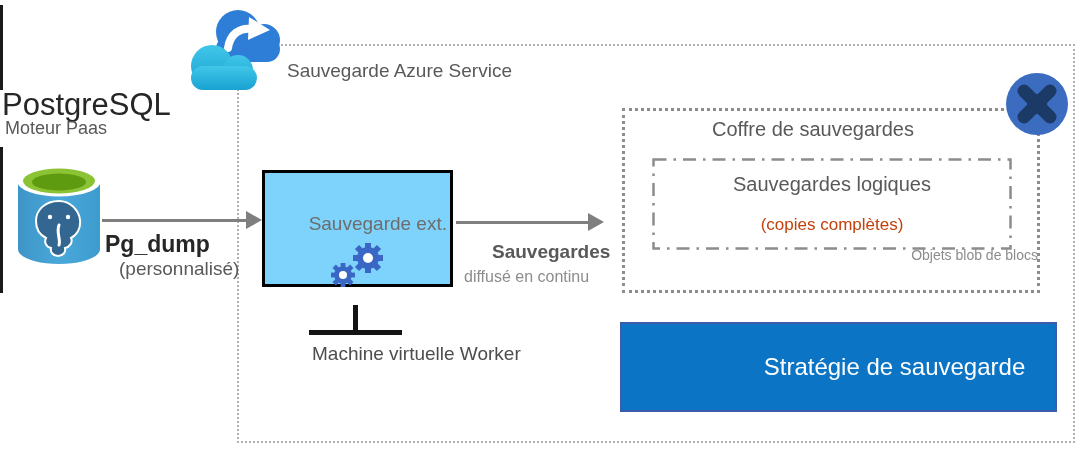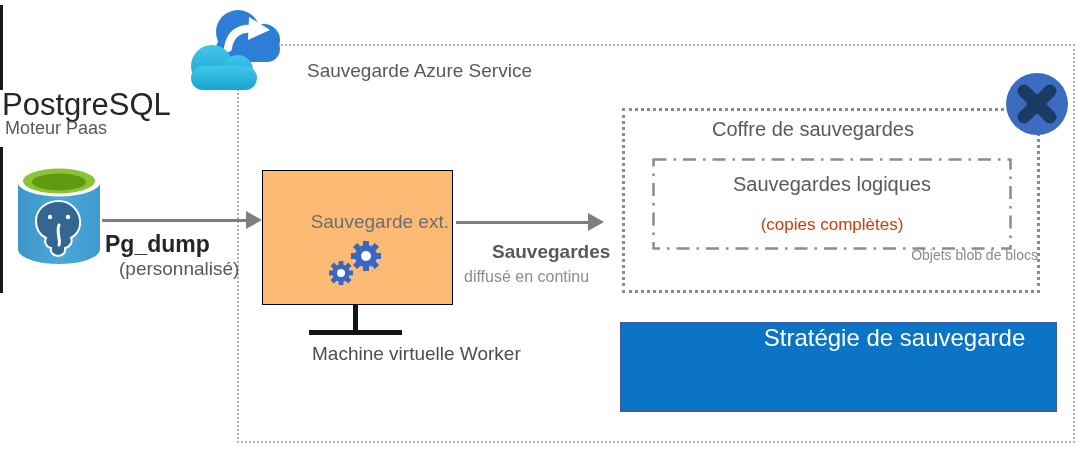--- a/index.html
+++ b/index.html
@@ -13,34 +13,34 @@
   .bar1{top:5px;height:85px;}
   .bar2{top:147px;height:146px;}
 
   
   .pg-title{position:absolute;left:2px;top:87px;font-size:31px;color:#262626;font-weight:500;white-space:nowrap;}
   .pg-sub{position:absolute;left:5px;top:118px;font-size:18px;color:#595959;white-space:nowrap;}
 
   
   .container-box{position:absolute;left:237px;top:44px;width:838px;height:399px;
     border:2px dotted #b0b0b0;box-sizing:border-box;}
-  .service-label{position:absolute;left:287px;top:60px;font-size:19px;color:#595959;white-space:nowrap;margin-left:20px;}
+  .service-label{position:absolute;left:287px;top:60px;font-size:19px;color:#595959;white-space:nowrap;}
 
   
   .arrow-line{position:absolute;height:3px;background:#7f7f7f;}
   .arrow-head{position:absolute;width:0;height:0;border-top:9px solid transparent;
     border-bottom:9px solid transparent;border-left:16px solid #7f7f7f;}
   .flow1-label{position:absolute;left:105px;top:231px;font-size:23px;font-weight:600;color:#262626;white-space:nowrap;}
   .flow1-sub{position:absolute;left:119px;top:258px;font-size:19px;color:#595959;white-space:nowrap;}
   .flow2-label{position:absolute;left:492px;top:241px;font-size:19px;font-weight:700;color:#595959;white-space:nowrap;}
   .flow2-sub{position:absolute;left:464px;top:268px;font-size:16px;color:#8c8c8c;white-space:nowrap;}
 
   
-  .worker-box{position:absolute;left:262px;top:170px;width:191px;height:135px;
-    border:1px solid #000000;box-sizing:border-box;background:#fdba74;}
+  .worker-box{position:absolute;left:262px;top:170px;width:191px;height:117px;
+    border:3px solid #000000;box-sizing:border-box;background:#7dd3fc;}
   .worker-label{position:absolute;right:3px;top:40px;font-size:19px;color:#6d6d6d;white-space:nowrap;}
   .worker-gears{position:absolute;left:60px;top:64px;}
   .stand-v{position:absolute;left:353px;top:305px;width:5px;height:28px;background:#141414;}
   .stand-h{position:absolute;left:309px;top:330px;width:93px;height:5px;background:#141414;}
   .worker-caption{position:absolute;left:300px;top:343px;font-size:19px;color:#4d4d4d;white-space:nowrap;margin-left:12px;}
 
   
   .vault-box{position:absolute;left:622px;top:108px;width:418px;height:185px;
     border:3px dotted #8c8c8c;box-sizing:border-box;}
   .vault-title{position:absolute;left:712px;top:118px;width:340px;text-align:left;
@@ -50,21 +50,21 @@
     display:flex;flex-direction:column;align-items:center;justify-content:center;gap:19px;}
   .inner-title{font-size:20px;color:#595959;white-space:nowrap;}
   .inner-sub{font-size:17px;color:#c2410c;white-space:nowrap;}
   .vault-footnote{position:absolute;left:652px;top:247px;width:386px;text-align:right;
     font-size:14px;color:#8c8c8c;white-space:nowrap;}
   .vault-icon{position:absolute;left:1004px;top:71px;}
 
   
   .policy-rect{position:absolute;left:620px;top:322px;width:437px;height:90px;
     background:#0b74c4;border:2px solid #3c5ba8;box-sizing:border-box;
-    display:flex;justify-content:center;padding-left:112px;}
+    display:flex;align-items:center;justify-content:center;padding-left:112px;}
   .policy-label{font-size:24px;color:#ffffff;white-space:nowrap;}
 
   .icon{position:absolute;}
 </style>
 </head>
 <body>
 
 <div class="stage">
 
   <div class="edge-bar bar1"></div>

